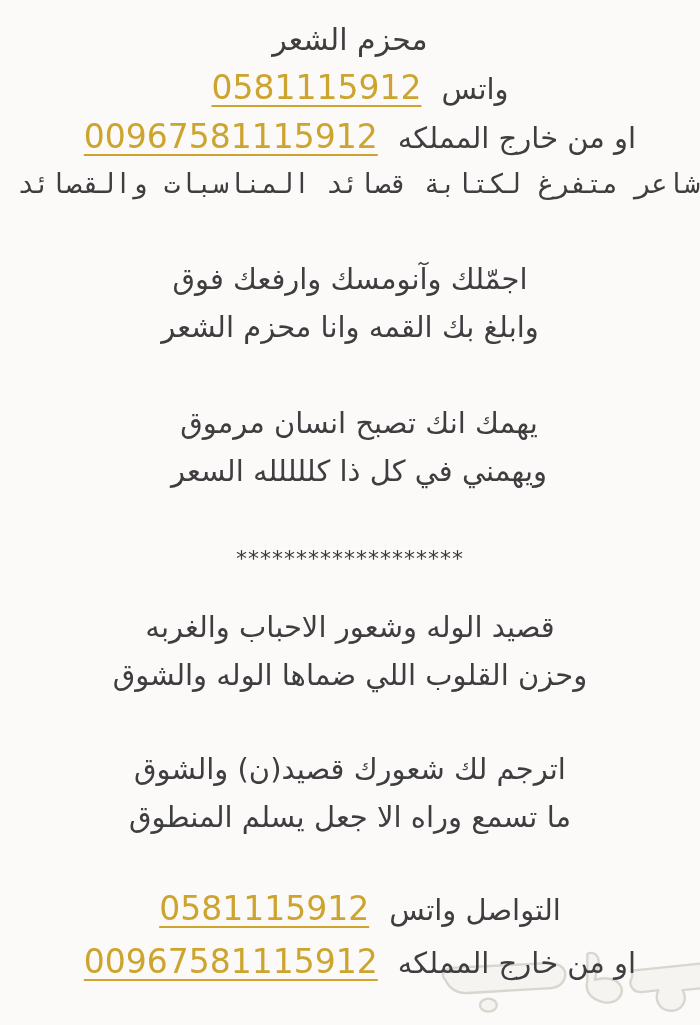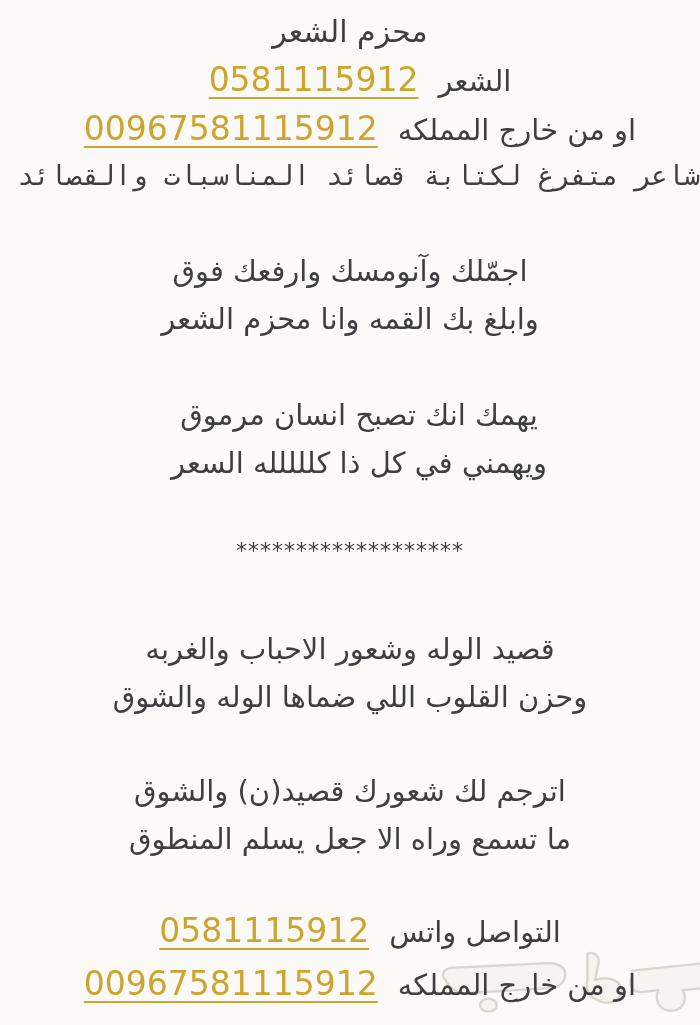--- a/index.html
+++ b/index.html
@@ -16,39 +16,39 @@
     direction: rtl;
     text-align: center;
     color: #3e3e41;
   }
   .content { position: relative; z-index: 1; }
   .line {
     line-height: 48px;
     font-size: 29px;
     white-space: nowrap;
   }
-  .header { padding-top: 8px; }
+  .header { padding-top: 16px; }
   .title { font-size: 30px; }
   .subtitle { font-size: 27px; font-family: Liberation Mono, monospace; }
   .num {
     color: #cda42e;
     font-size: 33px;
     text-decoration: underline;
     text-decoration-color: #cda42e;
     text-decoration-thickness: 2px;
     text-underline-offset: 6px;
     letter-spacing: 0.5px;
     cursor: pointer;
     margin: 0 20px;
     direction: ltr;
     unicode-bidi: embed;
   }
   .stanza-1 { margin-top: 45px; }
   .stanza-2 { margin-top: 48px; padding-left: 18px; }
-  .stanza-3 { margin-top: 50px; }
+  .stanza-3 { margin-top: 20px; }
   .stanza-4 { margin-top: 46px; }
   .divider {
     margin-top: 40px;
     line-height: 48px;
     font-size: 22px;
     letter-spacing: 1px;
     color: #3b3b3e;
     direction: ltr;
   }
   .footer { margin-top: 42px; }
@@ -76,21 +76,21 @@
       <path d="M208,36 L286,28 C297,27 304,35 301,44 C298,51 291,54 281,55 L262,57 C268,67 262,79 250,79 C238,79 231,68 236,57 L219,59 C209,60 203,51 208,43 Z"></path>
     </g>
   </svg>
 
   <div class="content">
 
     <div class="header">
       <div class="line title">محزم الشعر</div>
 
       <div class="line">
-        <span>الشعر</span><a class="num">0581115912</a>
+        <span>واتس</span><a class="num">0581115912</a>
       </div>
 
       <div class="line">
         <span>او من خارج المملكه</span><a class="num">00967581115912</a>
       </div>
 
       <div class="line subtitle">شاعر متفرغ لكتابة قصائد المناسبات والقصائد الخاصة</div>
     </div>
 
     <div class="stanza-1">

